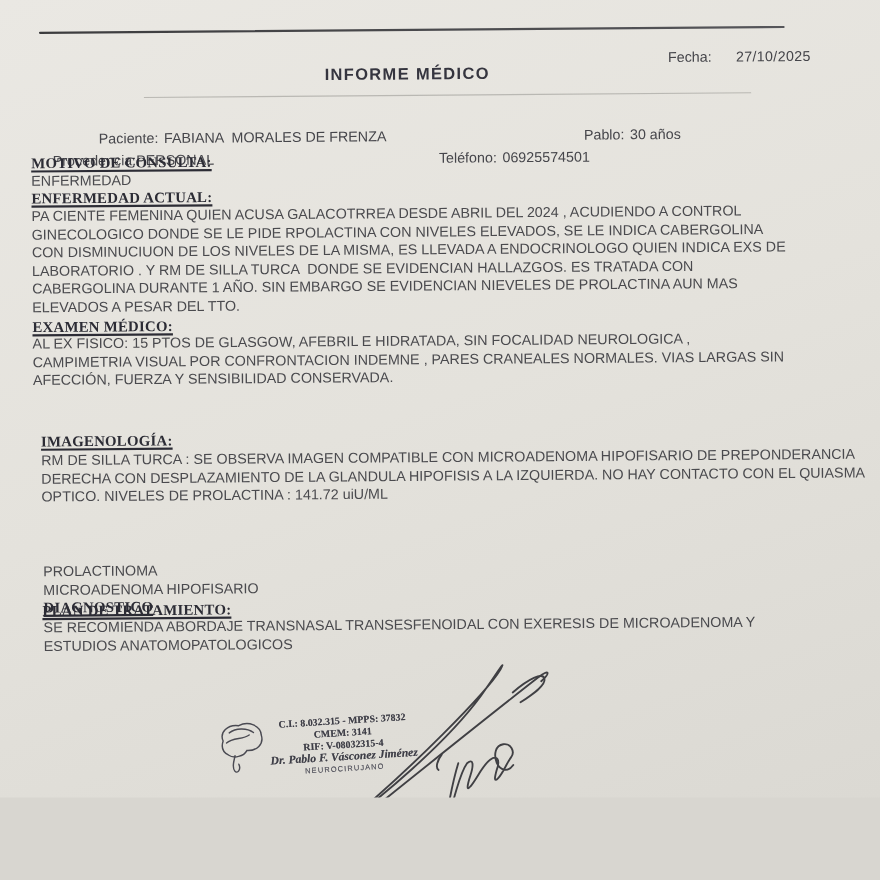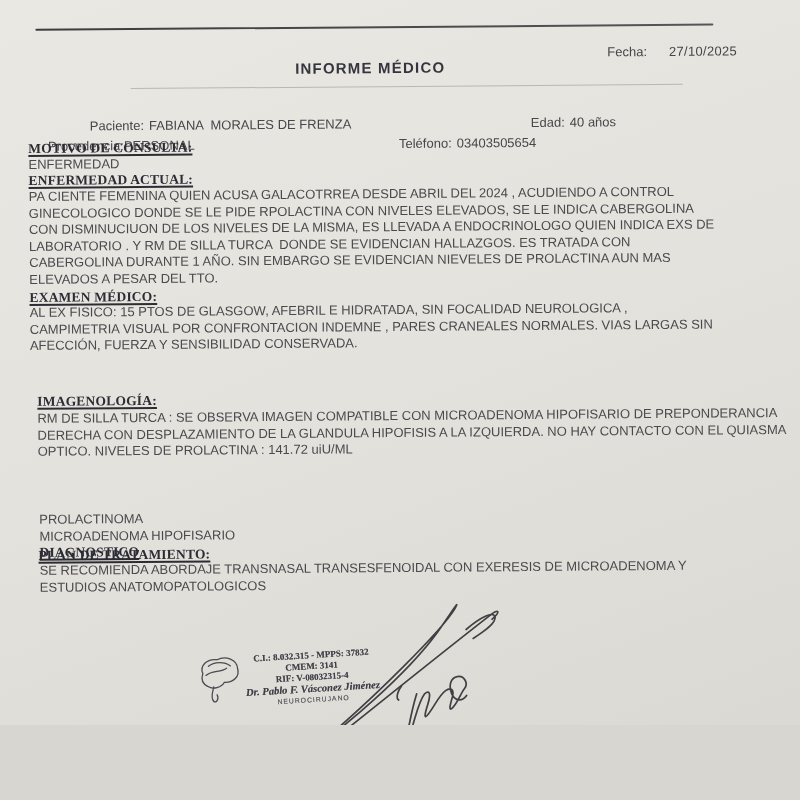--- a/index.html
+++ b/index.html
@@ -63,27 +63,27 @@
       <span>Fecha:</span><span class="val">27/10/2025</span>
     </div>
 
     <div class="abs doc-title">INFORME MÉDICO</div>
     <div class="title-rule"></div>
 
     <div class="abs field" style="top:101px;left:46px;">
       <span class="lbl">Paciente:</span><span>FABIANA  MORALES DE FRENZA</span>
     </div>
     <div class="abs field" style="top:101px;left:487px;">
-      <span class="lbl">Edad:</span><span>40 años</span>
+      <span class="lbl">Pablo:</span><span>30 años</span>
     </div>
     <div class="abs field" style="top:121px;left:28px;">
       <span>Procedencia:</span><span>PERSONAL</span>
     </div>
     <div class="abs field" style="top:121px;left:355px;">
-      <span class="lbl">Teléfono:</span><span>03403505654</span>
+      <span class="lbl">Teléfono:</span><span>06925574501</span>
     </div>
 
     <div class="heading" style="top:138px;left:30px;">MOTIVO DE CONSULTA:</div>
     <div class="para" style="top:154px;left:30px;">
       <div class="bodyline">ENFERMEDAD</div>
     </div>
 
     <div class="heading" style="top:170px;left:30px;">ENFERMEDAD ACTUAL:</div>
     <div class="para" style="top:186px;left:30px;">
       <div class="bodyline">PA CIENTE FEMENINA QUIEN ACUSA GALACOTRREA DESDE ABRIL DEL 2024 , ACUDIENDO A CONTROL</div>

